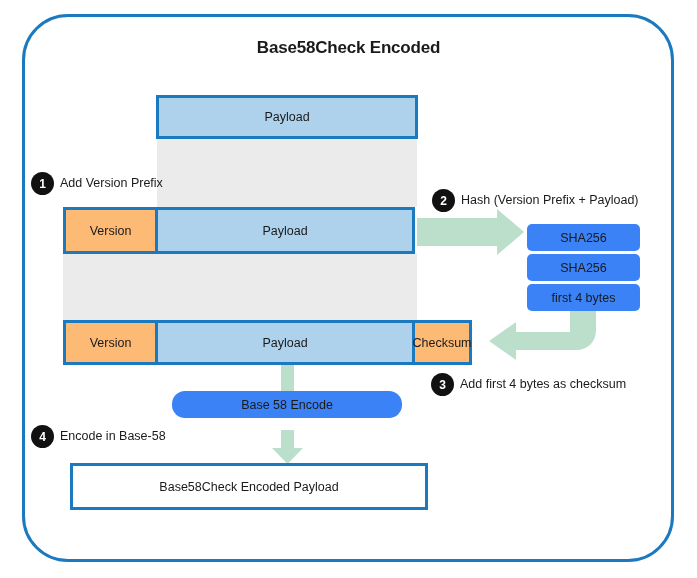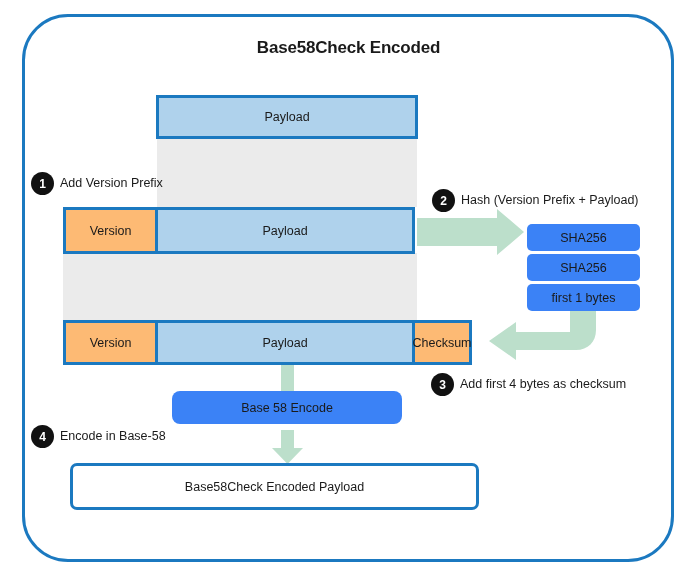--- a/index.html
+++ b/index.html
@@ -107,42 +107,42 @@
   <div class="badge" style="left:432px;top:189px;">2</div>
   <div class="steplabel" style="left:461px;top:193px;">Hash (Version Prefix + Payload)</div>
 
   <div class="green" style="left:527px;top:224px;width:113px;height:27px;">
     <span>SHA256</span>
   </div>
   <div class="green" style="left:527px;top:254px;width:113px;height:27px;">
     <span>SHA256</span>
   </div>
   <div class="green" style="left:527px;top:284px;width:113px;height:27px;">
-    <span>first 1 bytes</span>
+    <span>first 4 bytes</span>
   </div>
 
   <div class="row" style="left:63px;top:320px;width:427px;height:45px;">
     <div class="seg" style="width:95px;height:45px;">
       <span>Version</span>
     </div>
     <div class="seg fill" style="width:260px;height:45px;margin-left:-3px;">
       <span>Payload</span>
     </div>
     <div class="seg" style="width:60px;height:45px;margin-left:-3px;">
       <span>Checksum</span>
     </div>
   </div>
 
   <div class="badge" style="left:431px;top:373px;">3</div>
   <div class="steplabel" style="left:460px;top:377px;">Add first 4 bytes as checksum</div>
 
-  <div class="green" style="left:172px;top:391px;width:230px;height:33px;border-radius:8px;">
+  <div class="green" style="left:172px;top:391px;width:230px;height:27px;border-radius:13px;">
     <span>Base 58 Encode</span>
   </div>
 
   <div class="badge" style="left:31px;top:425px;">4</div>
   <div class="steplabel" style="left:60px;top:429px;">Encode in Base-58</div>
 
-  <div class="bx" style="left:70px;top:463px;width:409px;height:47px;border-radius:7px;">
+  <div class="bx" style="left:70px;top:463px;width:358px;height:47px;">
     <span>Base58Check Encoded Payload</span>
   </div>
 
 </div>
 
 </body></html>

